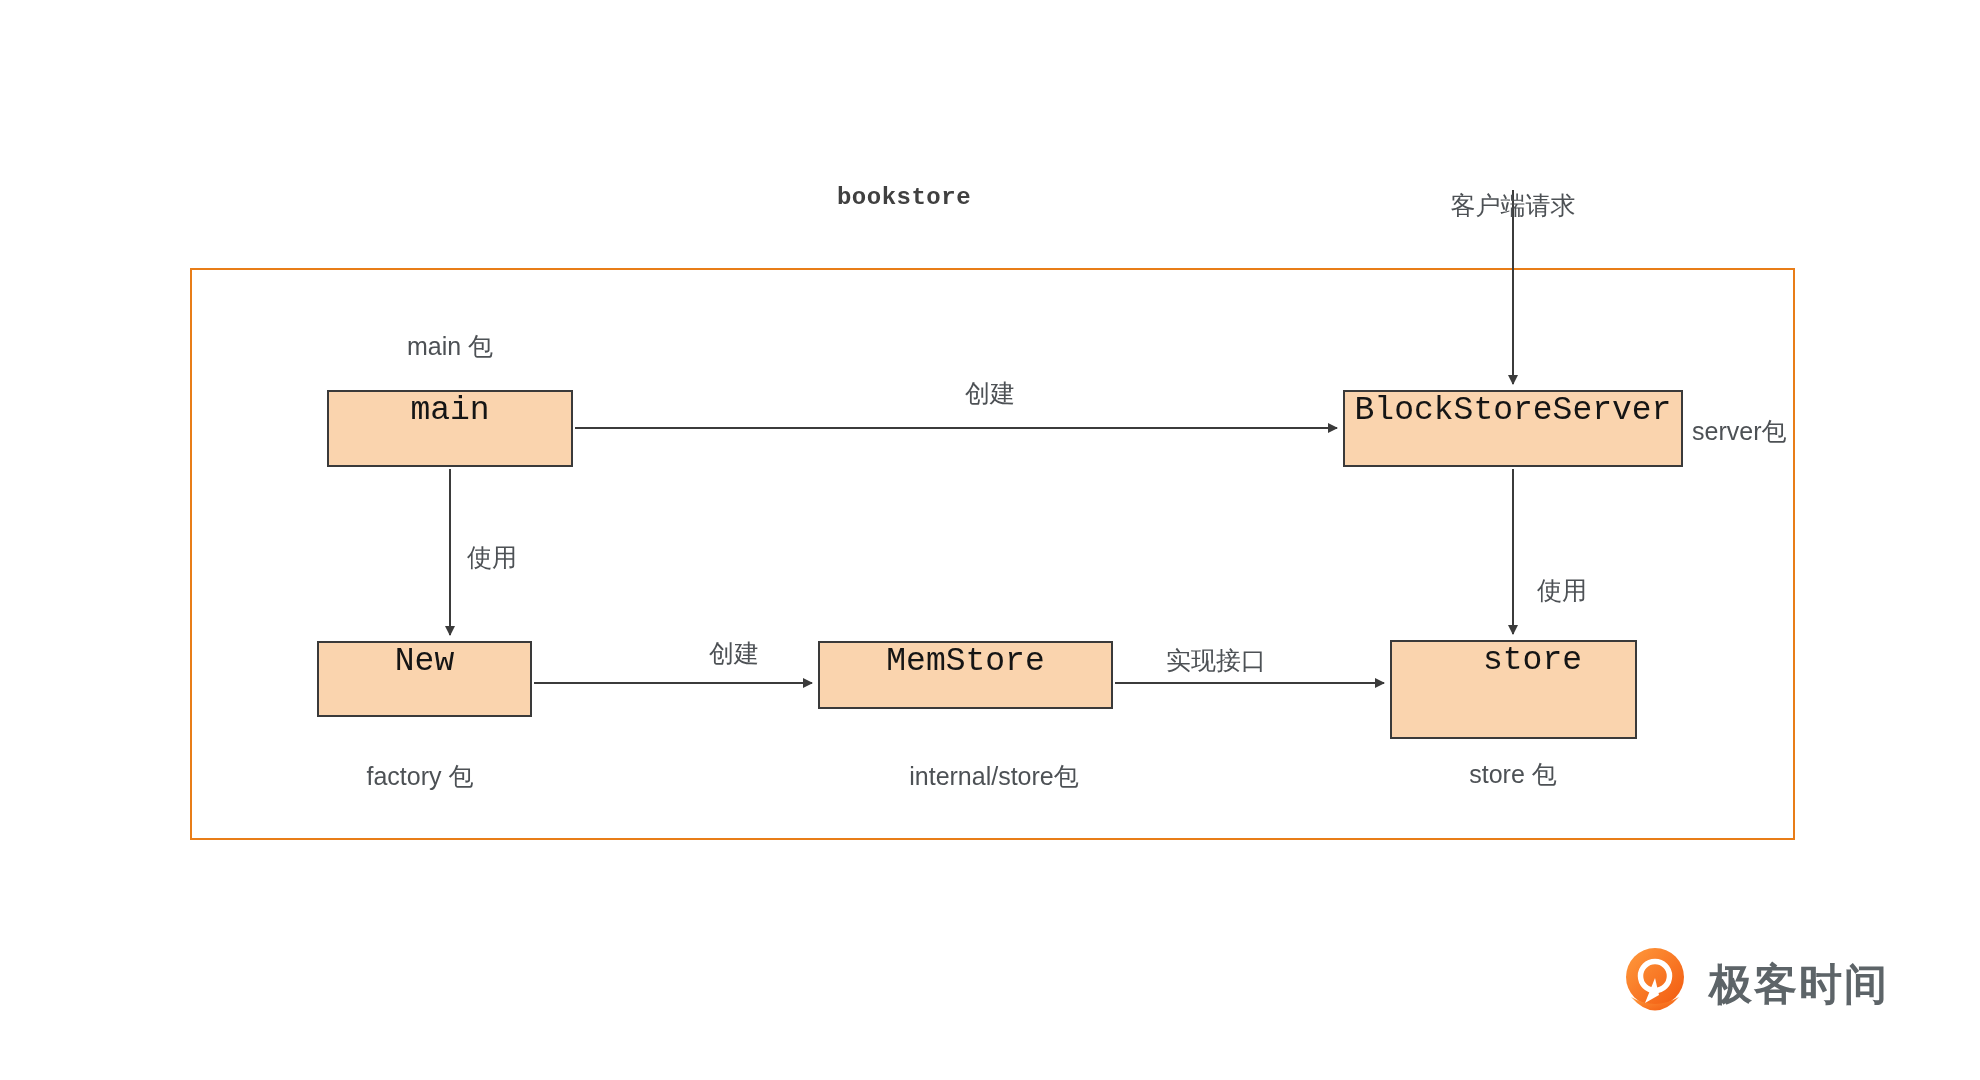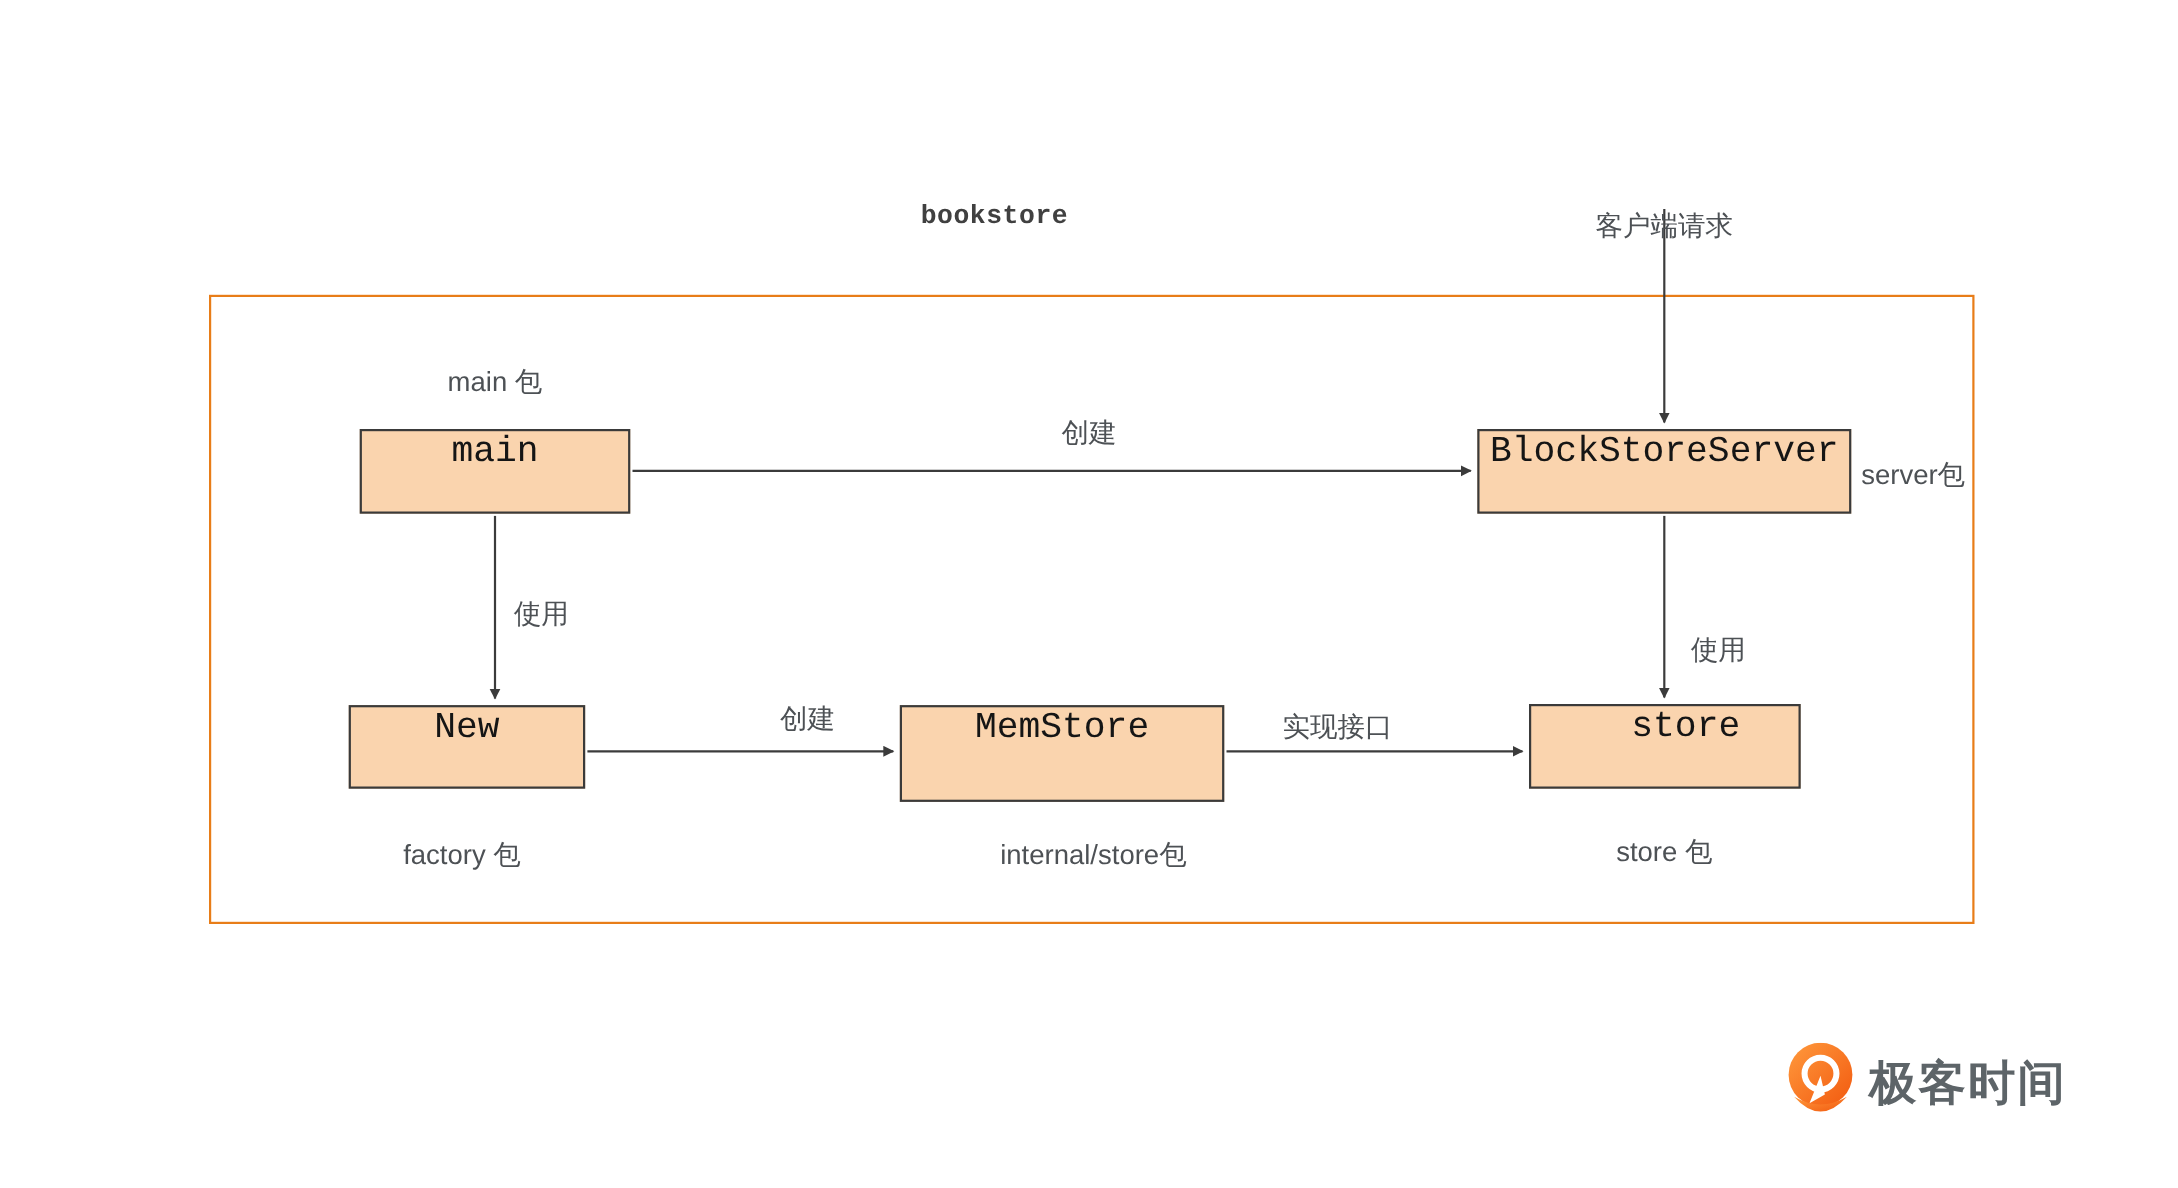--- a/index.html
+++ b/index.html
@@ -39,22 +39,22 @@
     background:var(--node-fill);
     border:2px solid var(--node-border);
     display:flex;justify-content:center;
     font-family:"Liberation Mono",monospace;
     font-size:33px;color:var(--node-text);
     box-sizing:border-box;white-space:nowrap;
   }
   .node-main{left:327px;top:390px;width:246px;height:77px;}
   .node-bss{left:1343px;top:390px;width:340px;height:77px;}
   .node-new{left:317px;top:641px;width:215px;height:76px;}
-  .node-memstore{left:818px;top:641px;width:295px;height:88px;}
-  .node-store{left:1390px;top:640px;width:247px;height:77px;padding-left:38px;}
+  .node-memstore{left:818px;top:641px;width:295px;height:68px;}
+  .node-store{left:1390px;top:640px;width:247px;height:99px;padding-left:38px;}
 
   .lbl{
     position:absolute;color:var(--label-text);
     font-size:25px;white-space:nowrap;
   }
   .lbl-center{transform:translateX(-50%);}
   .lbl-client-request{left:1513px;top:146px;margin-top:43px;}
   .lbl-main-pkg{left:450px;top:330px;}
   .lbl-server-pkg{left:1692px;top:415px;}
   .lbl-create-top{left:990px;top:377px;}
@@ -63,21 +63,21 @@
   .lbl-impl-iface{left:1216px;top:644px;}
   .lbl-use-right{left:1537px;top:574px;}
   .lbl-factory-pkg{left:420px;top:760px;}
   .lbl-internal-store-pkg{left:994px;top:760px;}
   .lbl-store-pkg{left:1513px;top:758px;}
 
   .edges{position:absolute;left:0;top:0;pointer-events:none;}
 
   .logo{
     position:absolute;left:1625px;top:948px;
-    display:flex;align-items:center;gap:14px;
+    display:flex;align-items:center;gap:24px;
   }
   .logo-text{
     font-size:43px;color:var(--logo-text);
     font-weight:bold;letter-spacing:2px;white-space:nowrap;
   }
 </style>
 </head>
 <body>
 
 <div class="stage">

